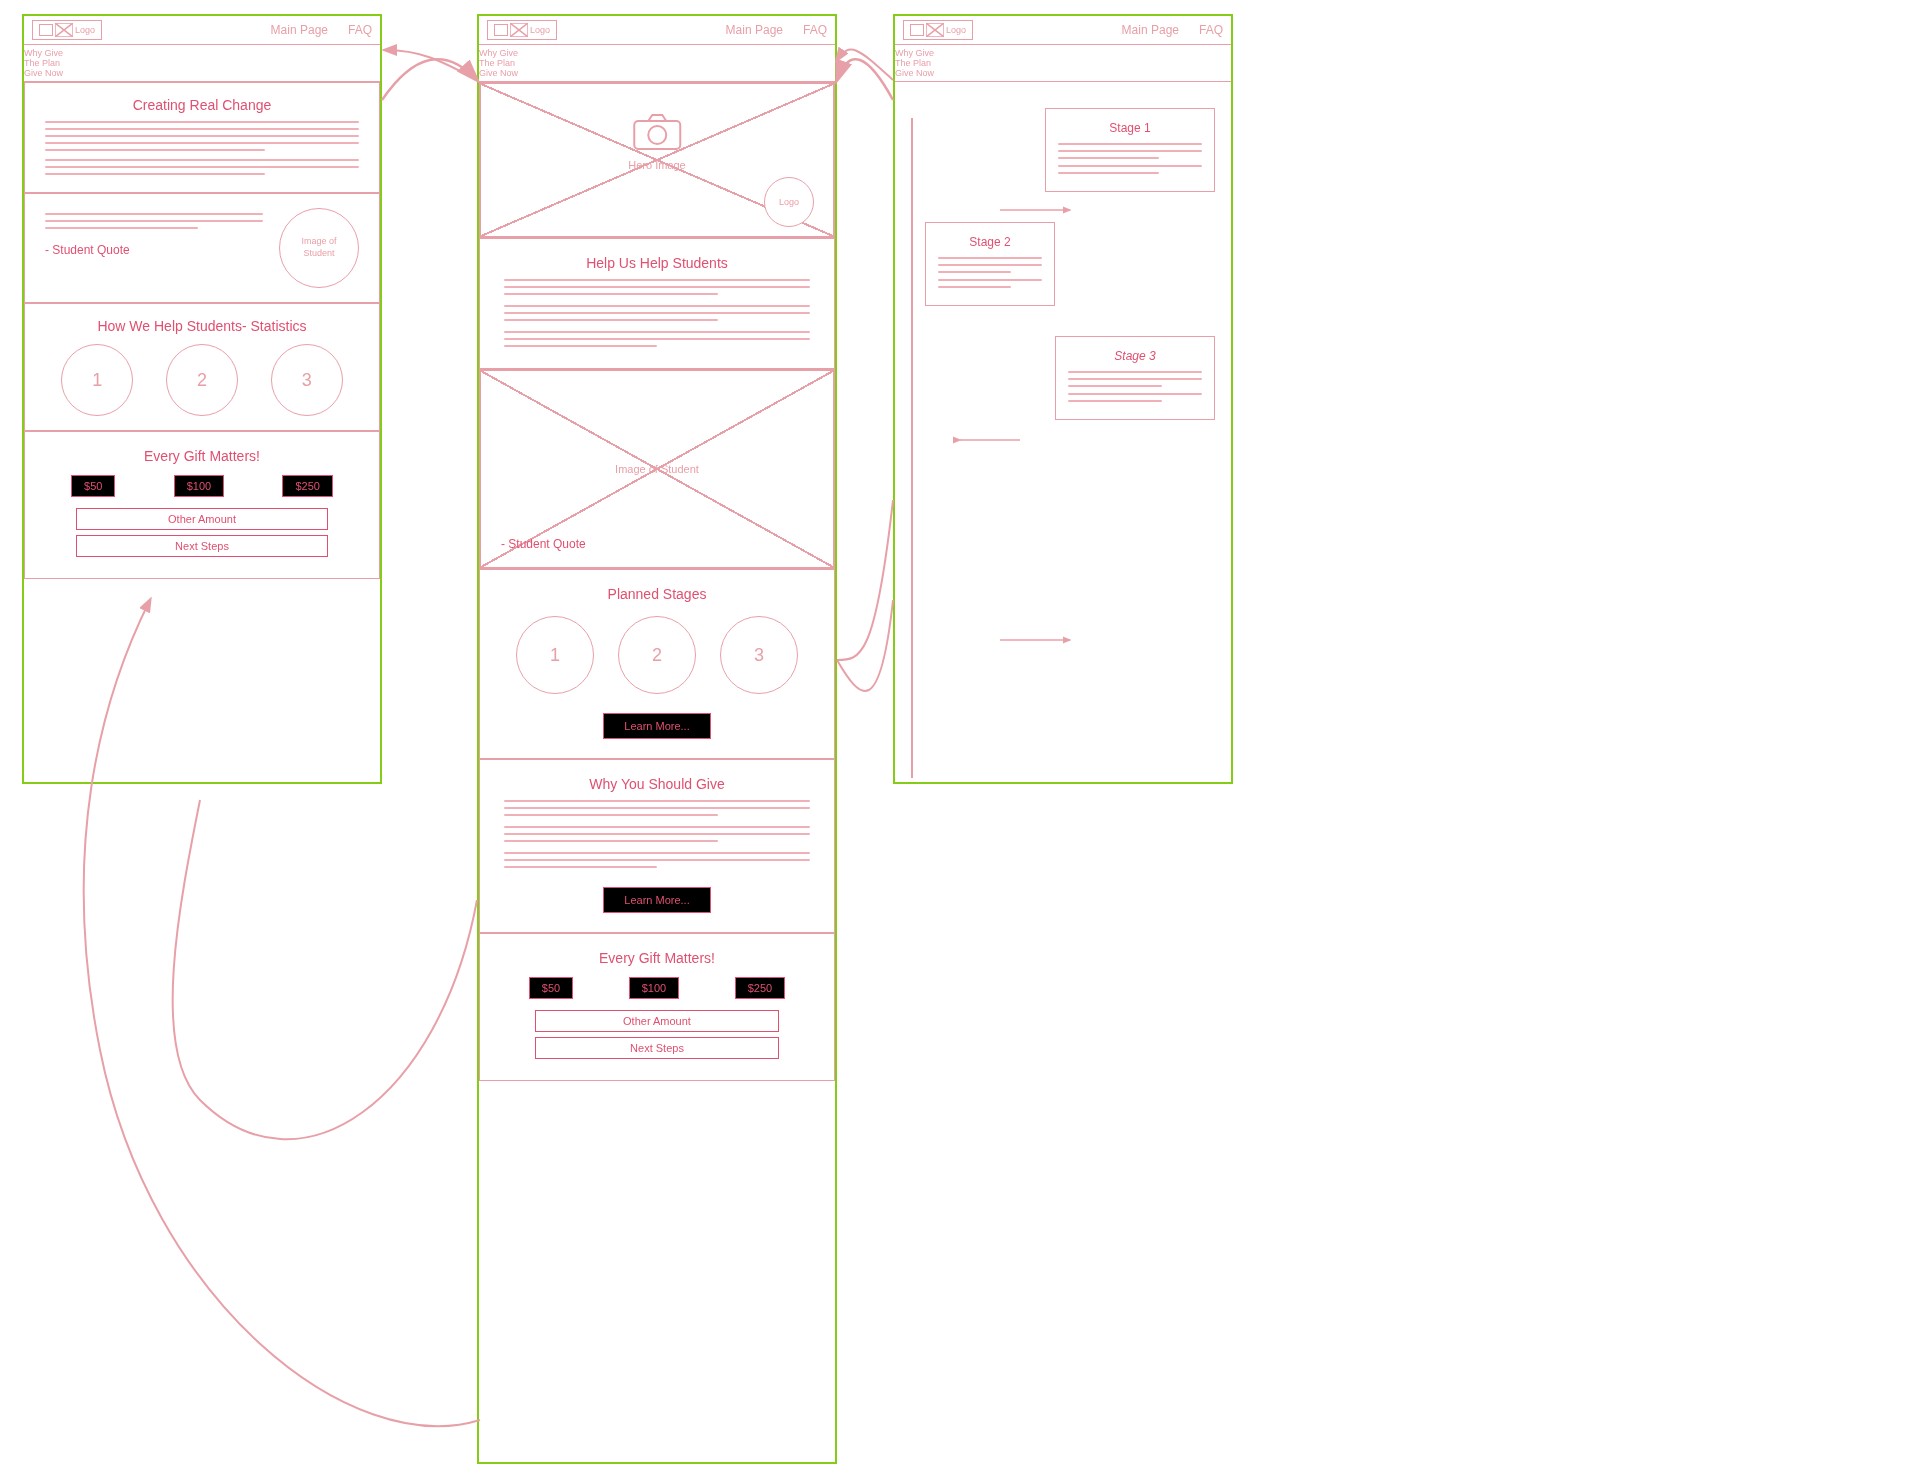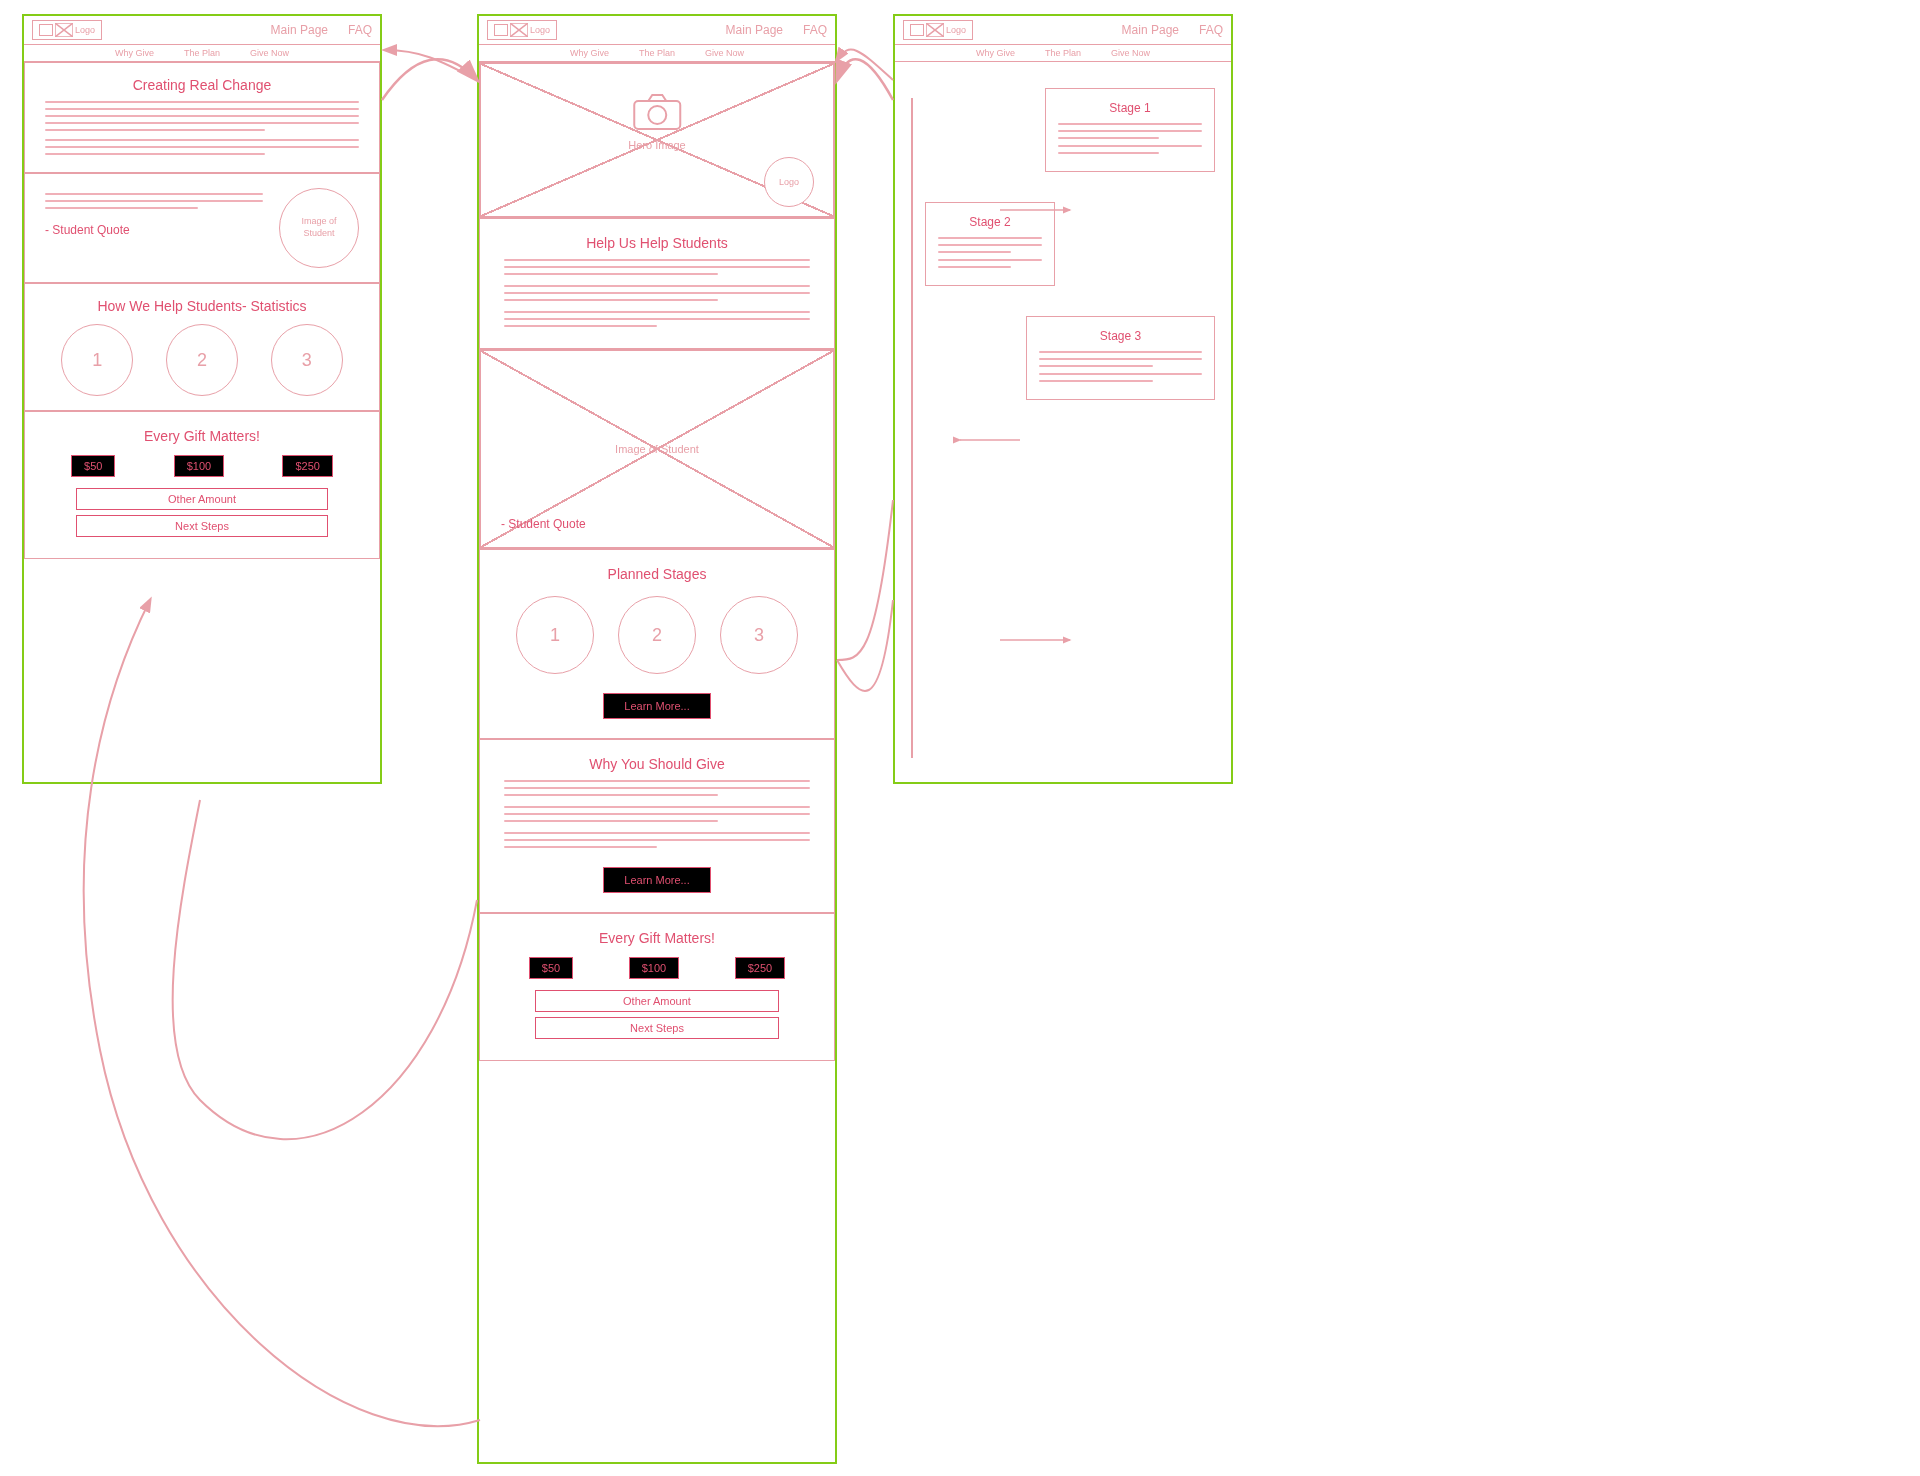--- a/index.html
+++ b/index.html
@@ -114,25 +114,25 @@
       display: flex;
       gap: 20px;
       margin-left: auto;
       font-size: 12px;
       color: #e8a0a8;
     }
 
     .wf-nav-subnav {
       display: flex;
       justify-content: center;
-      gap: 30px;
       font-size: 9px;
       color: #e8a0a8;
       padding: 3px 0;
       border-bottom: 1px solid #e8a0a8;
+      flex-direction: column;
     }
 
     
     .wf-image-placeholder {
       position: relative;
       border: 1.5px solid #e8a0a8;
       overflow: hidden;
     }
     .wf-image-placeholder::before,
     .wf-image-placeholder::after {
@@ -419,21 +419,21 @@
             <div class="wf-line full"></div>
             <div class="wf-line short"></div>
             <div style="margin-top:6px;">
               <div class="wf-line full"></div>
               <div class="wf-line short"></div>
             </div>
           </div>
         </div>
 
         <div style="display:flex; justify-content:flex-end;">
-          <div style="border:1.5px solid #e8a0a8; padding:12px; width:189px;">
+          <div style="border:1.5px solid #e8a0a8; padding:12px; width:160px;font-style:italic;">
             <div class="wf-title" style="font-size:12px;">Stage 3</div>
             <div class="wf-line full"></div>
             <div class="wf-line full"></div>
             <div class="wf-line short"></div>
             <div style="margin-top:6px;">
               <div class="wf-line full"></div>
               <div class="wf-line short"></div>
             </div>
           </div>
         </div>

